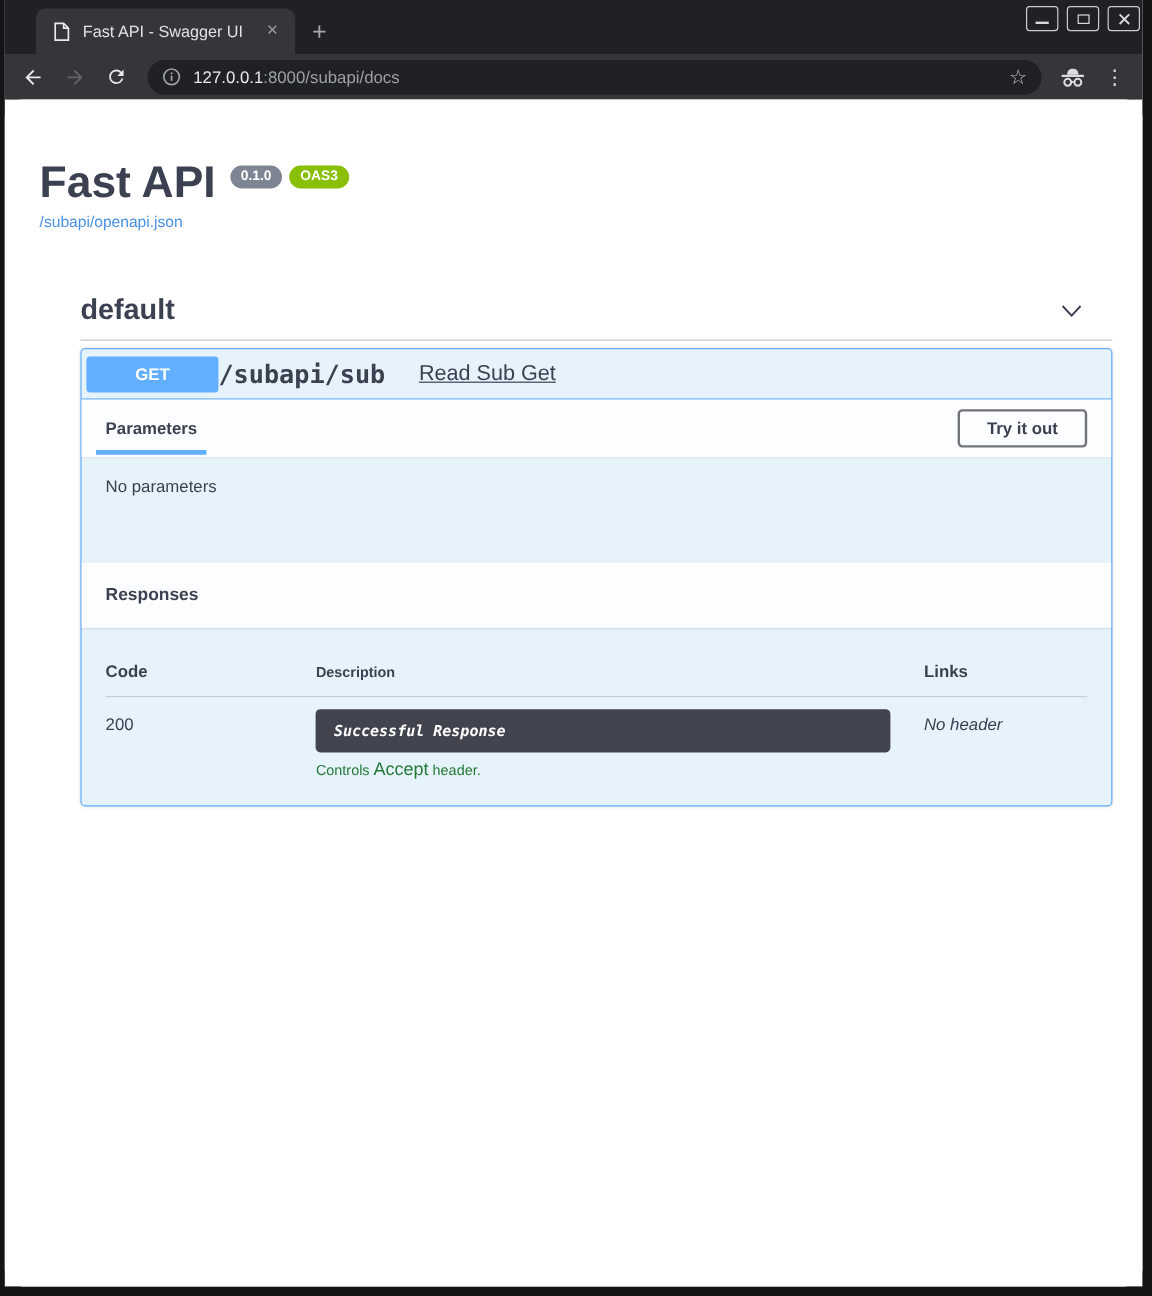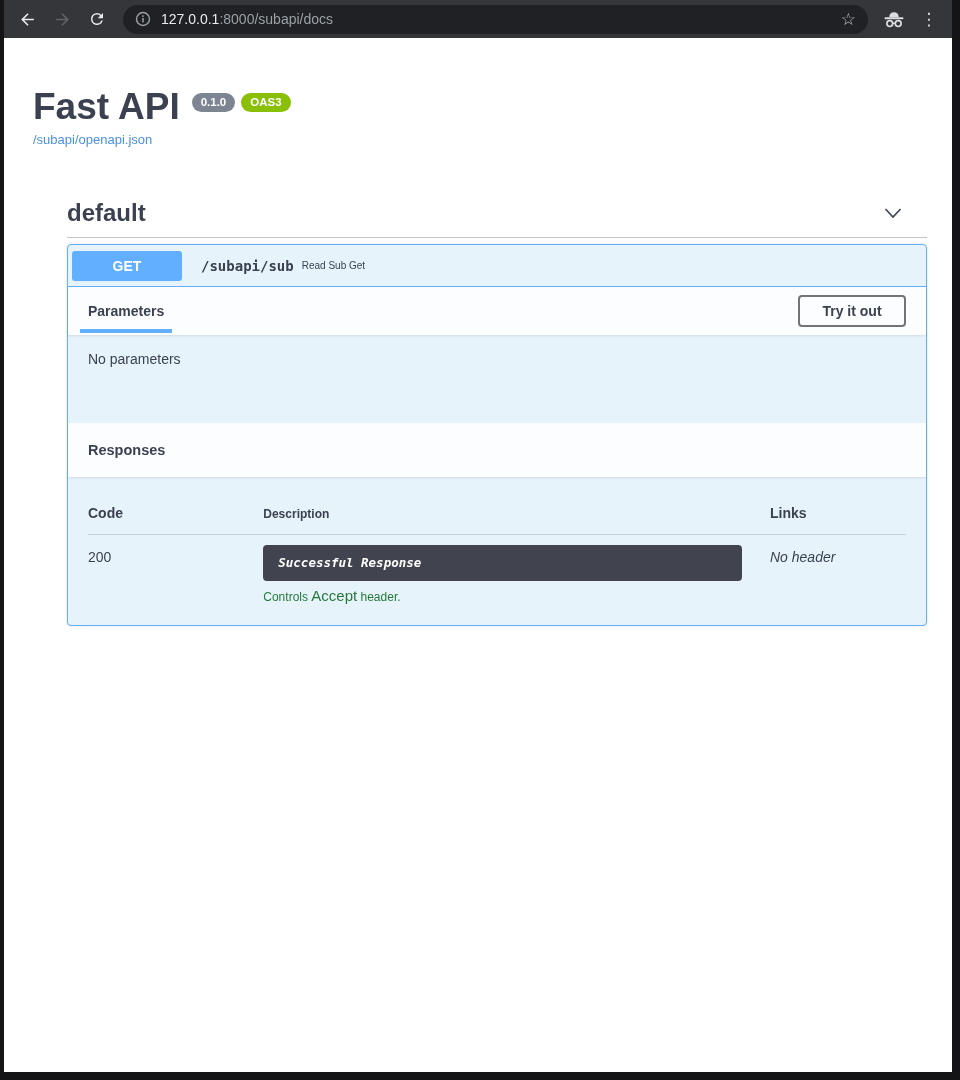--- a/index.html
+++ b/index.html
@@ -114,25 +114,24 @@
     padding:5px 10px 5px 4px; height:42px;
     border-bottom:1px solid var(--method_get,#61affe);
   }
   .method-badge {
     width:110px; height:30px; border-radius:3px;
     background:var(--method_get,#61affe);
     color:#fff; font-weight:bold; font-size:14px;
     display:flex; align-items:center; justify-content:center;
   }
   .op-path {
-    margin-left:19px;
     font-family:"DejaVu Sans Mono", monospace;
-    font-weight:bold; font-size:14px; color:var(--text_primary,#3b4151);
-  }
-  .op-summary-desc { margin-left:8px; font-size:10px; color:var(--text_primary,#3b4151); }
+    font-weight:bold; font-size:21px; color:var(--text_primary,#3b4151);
+  }
+  .op-summary-desc { margin-left:28px; font-size:18px; color:var(--text_primary,#3b4151);text-decoration:underline; }
 
   .section-header {
     background:rgba(255,255,255,.82);
     box-shadow:0 1px 2px rgba(0,0,0,.1);
     display:flex; align-items:center;
     height:48px; padding:0 12px;
   }
   .tab-item {
     position:relative; height:100%;
     display:flex; align-items:center; padding:0 8px;
@@ -184,20 +183,44 @@
   .media-select .sel-label { font-size:14px; font-weight:bold; color:var(--text_primary,#3b4151); }
   .media-select svg { position:absolute; right:11px; top:10px; }
   .accept-hint { margin-top:6px; font-size:12px; color:var(--hint_green,#237a38); }
   .accept-hint .code { font-family:Liberation Sans, sans-serif; font-size:15px; }
 </style>
 </head>
 <body>
 
 <div class="window">
 
+  <div class="tabstrip">
+    <div class="tab">
+      <svg width="15" height="17" viewBox="0 0 15 17">
+        <path d="M2 1.5h7l4 4v10H2z" fill="none" stroke="#e8eaed" stroke-width="1.4"></path>
+        <path d="M9 1.5v4h4" fill="none" stroke="#e8eaed" stroke-width="1.4"></path>
+      </svg>
+      <span class="tab-title">Fast API - Swagger UI</span>
+      <span class="tab-close">×</span>
+    </div>
+    <span class="newtab">+</span>
+    <div class="win-controls">
+      <div class="win-btn">
+          <span class="bar"></span>
+        </div>
+      <div class="win-btn">
+          <span class="box"></span>
+        </div>
+      <div class="win-btn">
+        <svg width="10" height="10" viewBox="0 0 10 10">
+          <path d="M1 1l8 8M9 1l-8 8" stroke="#d8dadd" stroke-width="1.6"></path>
+        </svg>
+      </div>
+    </div>
+  </div>
 
   <div class="toolbar">
     <div class="nav-btn">
       <svg width="19" height="19" viewBox="0 0 24 24">
         <path d="M20 11H7.83l5.59-5.59L12 4l-8 8 8 8 1.41-1.41L7.83 13H20v-2z" fill="#e8eaed"></path>
       </svg>
     </div>
     <div class="nav-btn">
       <svg width="19" height="19" viewBox="0 0 24 24">
         <path d="M4 13h12.17l-5.59 5.59L12 20l8-8-8-8-1.41 1.41L16.17 11H4v2z" fill="#5f6368"></path>

